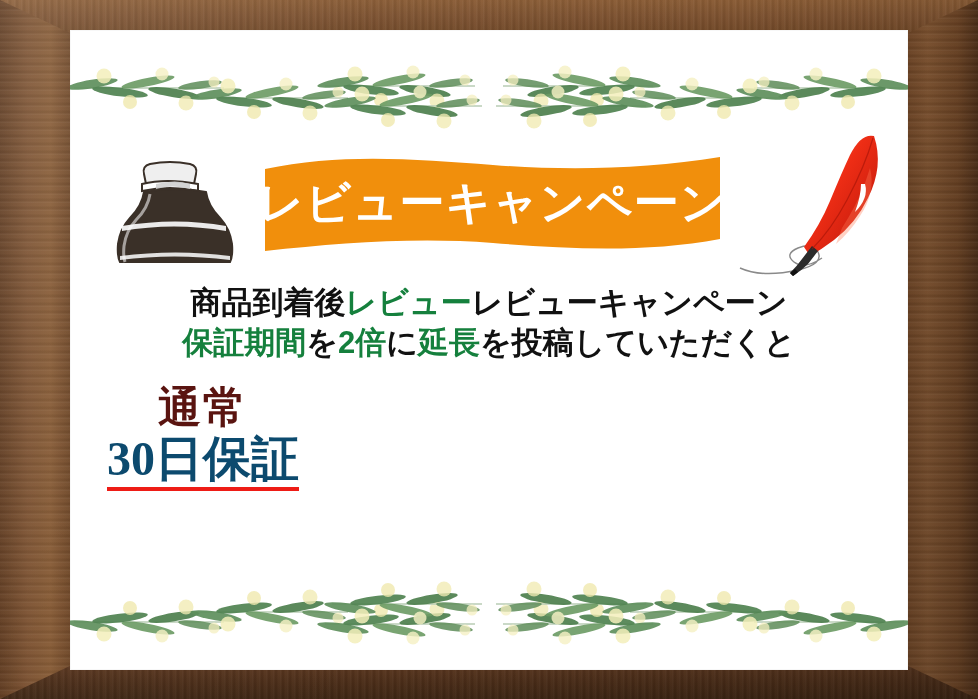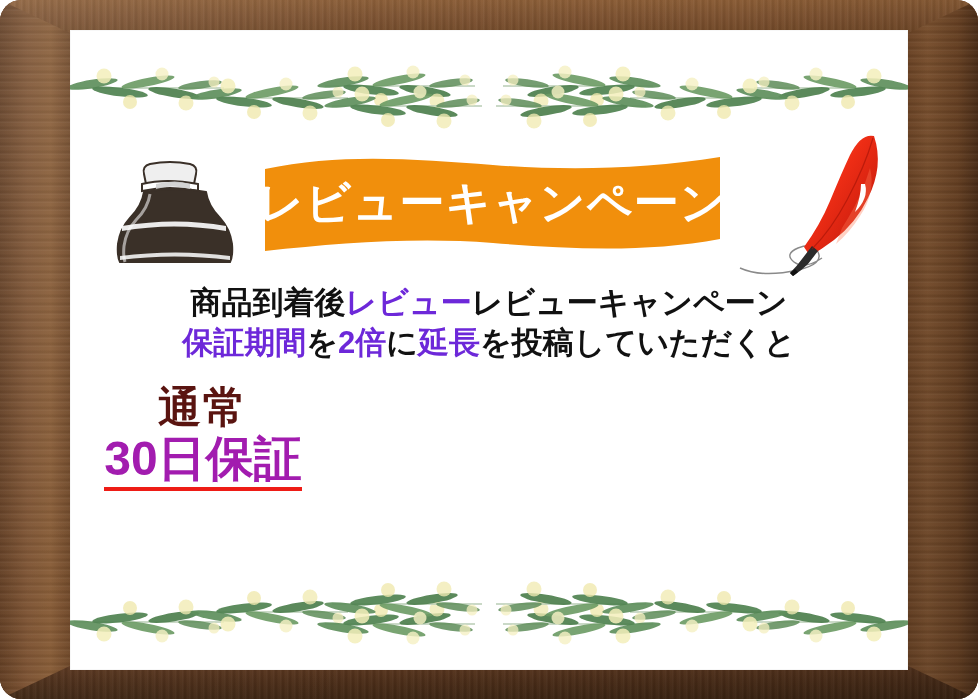--- a/index.html
+++ b/index.html
@@ -11,21 +11,20 @@
     font-family: "Liberation Sans", "DejaVu Sans", sans-serif;
   }
 
   
   #banner {
     position: relative;
     width: 978px;
     height: 699px;
     overflow: hidden;
     background: #6d4425;
-    border-radius: 21px;
   }
 
   
   .frame-plank {
     position: absolute;
     background-repeat: repeat;
   }
   .frame-top {
     left: 0; top: 0; width: 978px; height: 34px;
     background:
@@ -150,51 +149,52 @@
     top: 253px;
     width: 838px;
     text-align: center;
     line-height: 1.28;
     font-size: 31px;
     font-weight: bold;
     color: #111111;
     white-space: nowrap;
   }
   #headline .hl-line { display: block; }
-  .hl-red { color: #6d28d9; }
+  .hl-red { color: #15803d; }
   .hl-blk { color: #111111; text-align: center; }
 
   
   #warranty {
     position: absolute;
     left: 0;
     top: 355px;
     width: 838px;
     height: 165px;
+    font-family: Liberation Serif, serif;
   }
   .w-col {
     position: absolute;
     top: 0;
     width: 250px;
     text-align: center;
   }
   .w-left  { left: 8px; }
   .w-right { right: 8px; }
   .w-kicker {
     font-size: 43px;
     font-weight: bold;
     color: #5a1410;
     line-height: 1.05;
     letter-spacing: 2px;
   }
   .w-term {
     margin-top: 4px;
     font-size: 48px;
     font-weight: bold;
-    color: #a21caf;
+    color: #0c4a6e;
     line-height: 1.05;
     letter-spacing: 0px;
     display: inline-block;
     border-bottom: 4px solid #ee1c16;
     padding-bottom: 2px;
   }
 
   
   #arrow {
     position: absolute;

